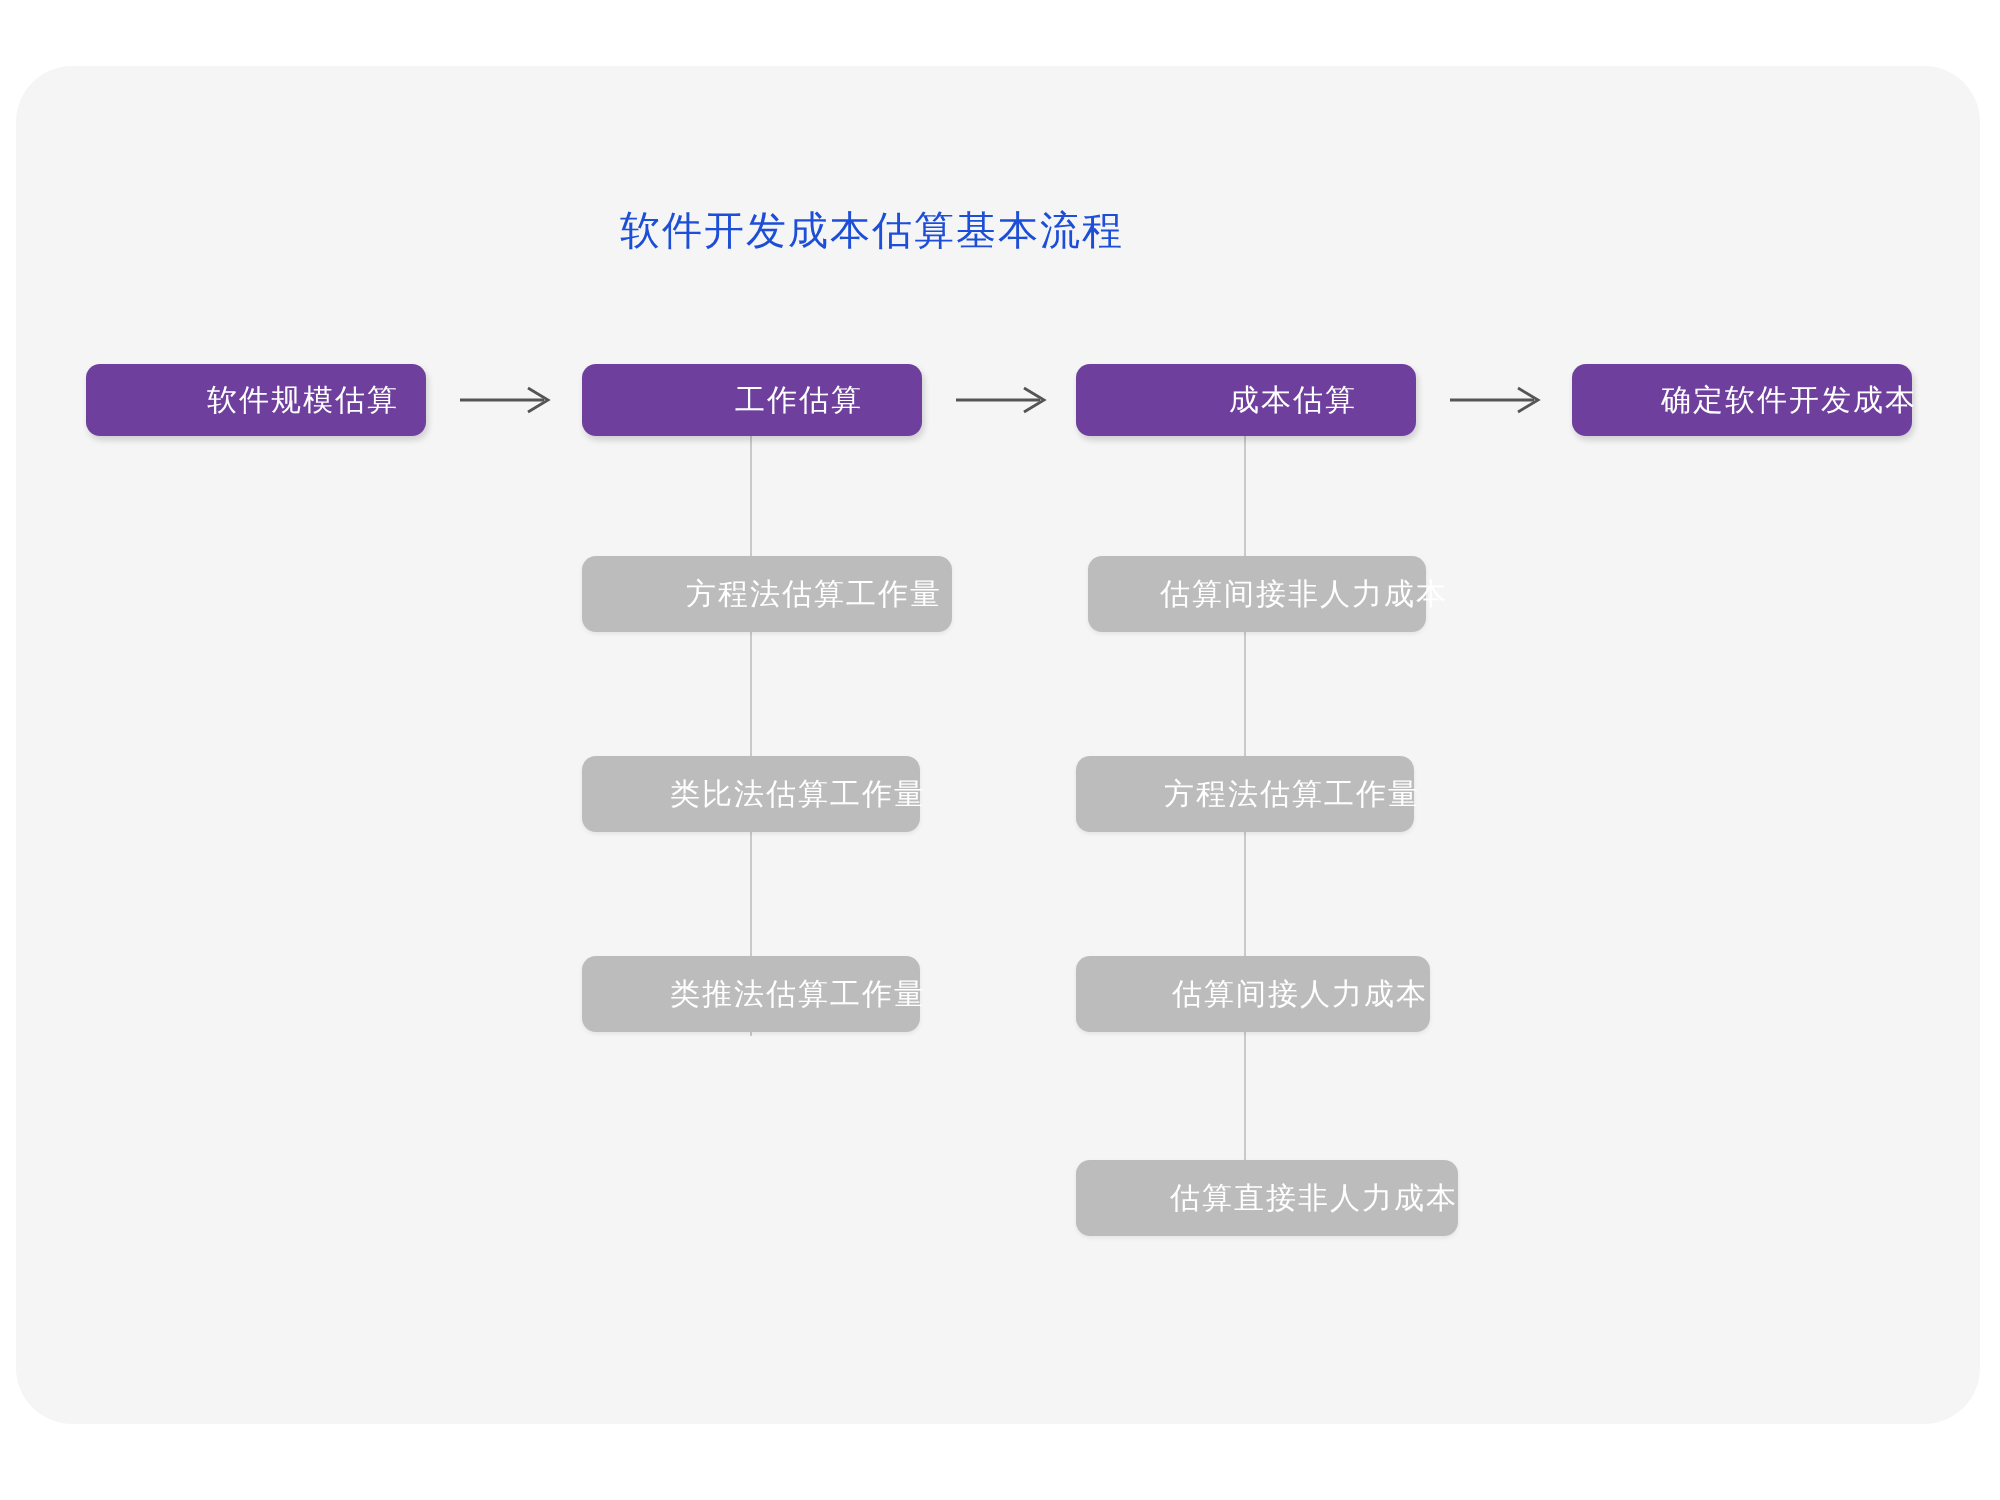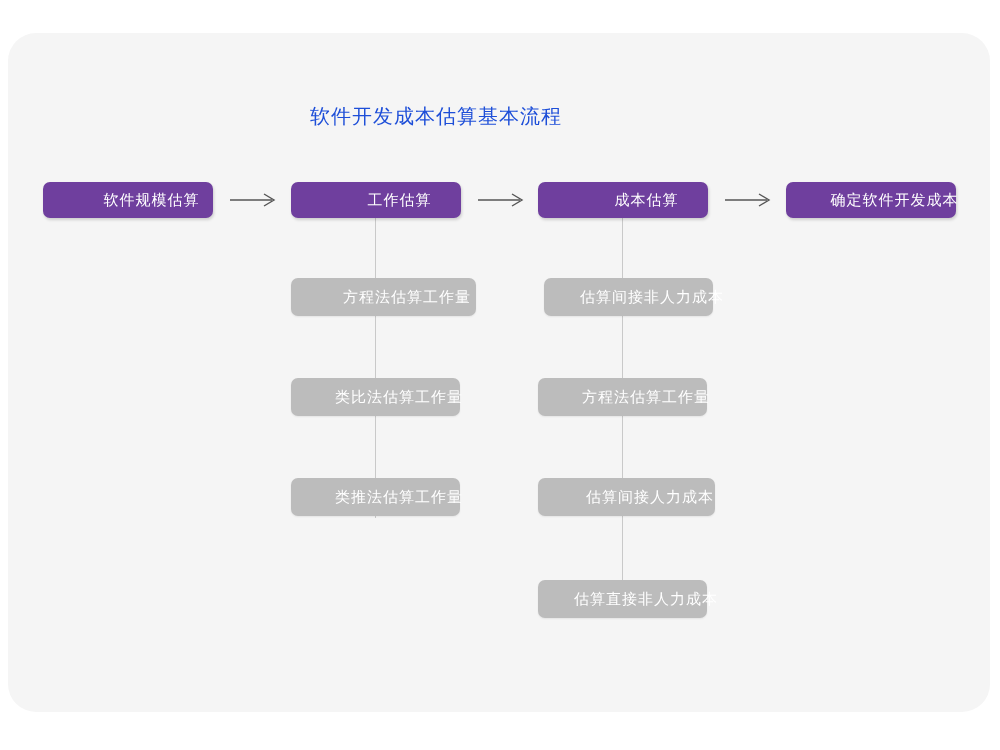--- a/index.html
+++ b/index.html
@@ -127,15 +127,15 @@
   <div class="node secondary" style="left:291px; top:378px; width:169px;">类比法估算工作量</div>
 
   <div class="node secondary" style="left:291px; top:478px; width:169px;">类推法估算工作量</div>
 
   <div class="node secondary" style="left:544px; top:278px; width:169px;">估算间接非人力成本</div>
 
   <div class="node secondary" style="left:538px; top:378px; width:169px;">方程法估算工作量</div>
 
   <div class="node secondary" style="left:538px; top:478px; width:177px;">估算间接人力成本</div>
 
-  <div class="node secondary" style="left:538px; top:580px; width:169px;">估算直接非人力成本</div>
+  <div class="node secondary" style="left:538px; top:580px; width:191px;">估算直接非人力成本</div>
 
 </div>
 
 </body></html>

